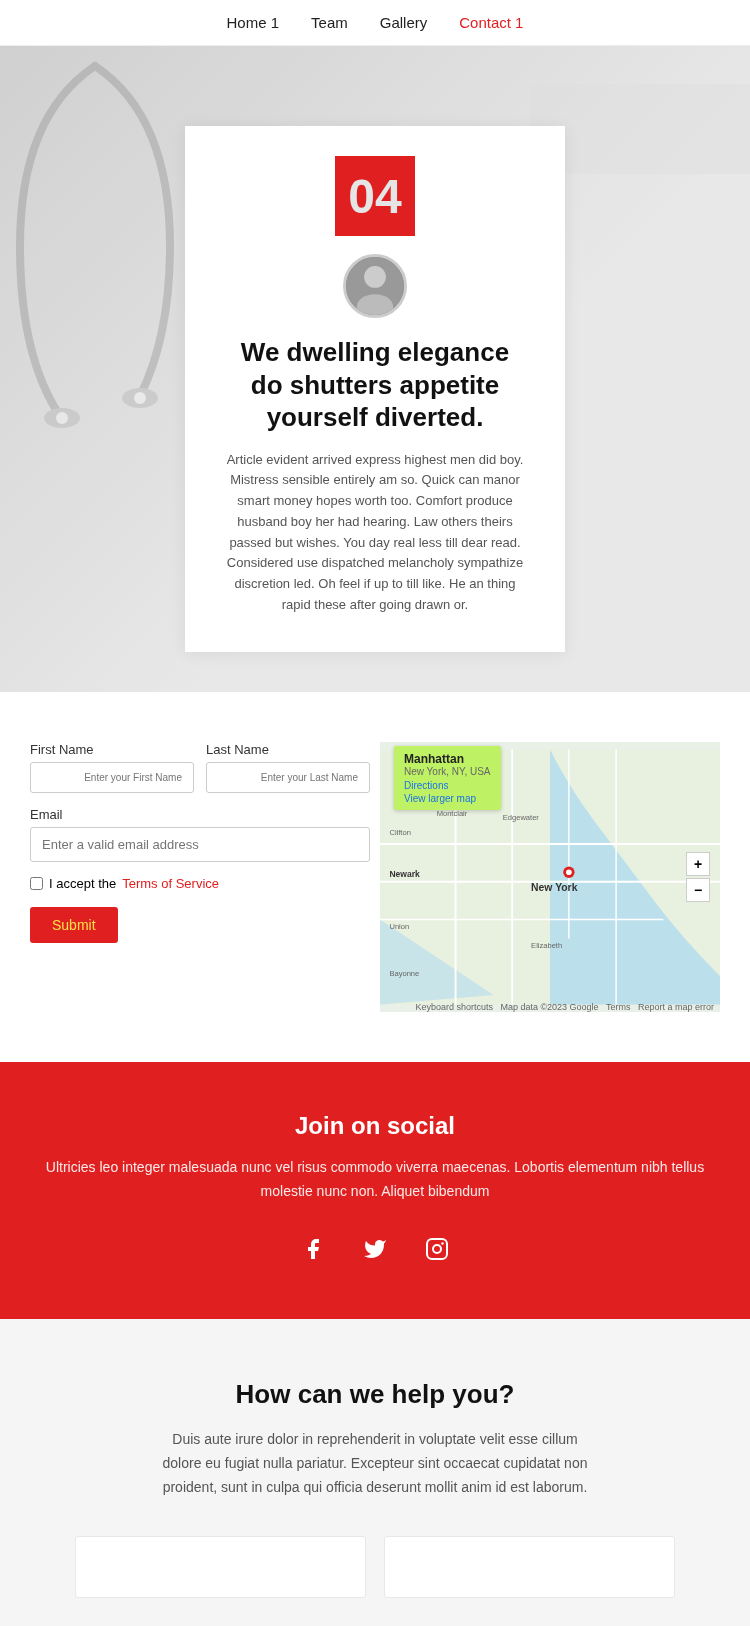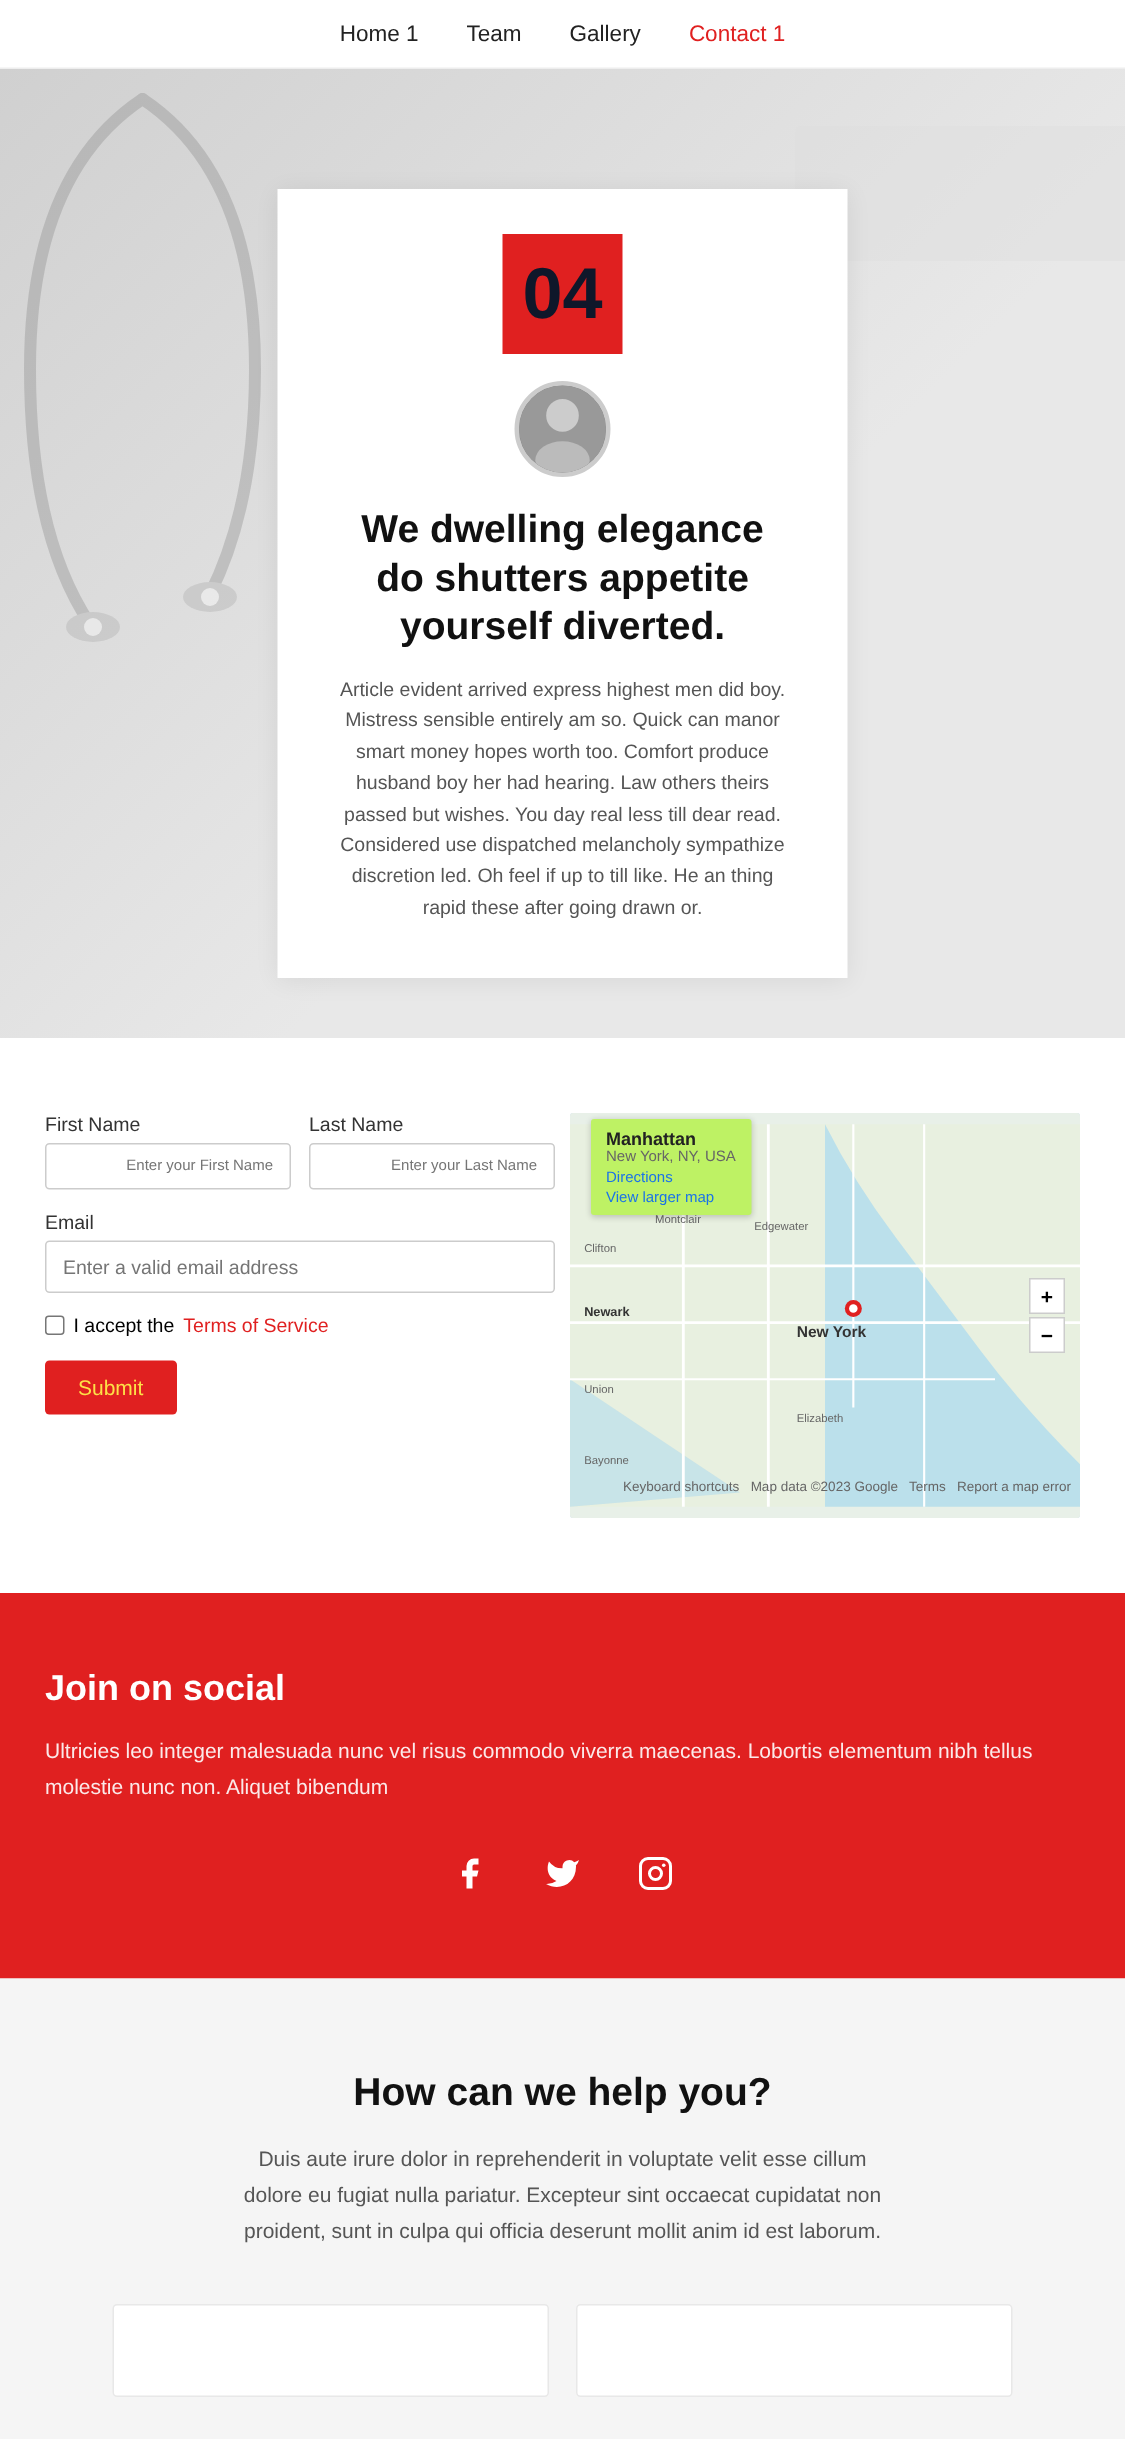--- a/index.html
+++ b/index.html
@@ -39,21 +39,21 @@
       z-index: 2;
       background: #fff;
       margin: 80px auto 40px auto;
       width: 380px;
       padding: 30px 40px 36px 40px;
       text-align: center;
       box-shadow: 0 2px 16px rgba(0,0,0,0.07);
     }
     .hero-number {
       background: #e02020;
-      color: #0f172a;
+      color: #e5e5e5;
       font-size: 48px;
       font-weight: bold;
       width: 80px;
       height: 80px;
       display: flex;
       align-items: center;
       justify-content: center;
       margin: 0 auto 18px auto;
     }
     .hero-avatar {
@@ -193,21 +193,21 @@
       display: flex; align-items: center; justify-content: center;
       font-weight: bold;
     }
     
     .map-svg { width: 100%; height: 100%; }
 
     
     .social-section {
       background: #e02020;
       padding: 50px 30px;
-      text-align: left;
+      text-align: center;
       color: #fff;
     }
     .social-section h2 {
       font-size: 24px;
       font-weight: bold;
       margin-bottom: 16px;
     }
     .social-section p {
       font-size: 14px;
       line-height: 1.7;
@@ -362,21 +362,21 @@
         <div class="map-sub">New York, NY, USA</div>
         <button class="directions-btn">Directions</button>
         <a href="#" class="larger-map">View larger map</a>
       </div>
 
       <div class="map-zoom">
         <button>+</button>
         <button>−</button>
       </div>
 
-      <div style="position:absolute;bottom:16px;right:6px;font-size:9px;color:#666;">
+      <div style="position:absolute;bottom:0;right:6px;font-size:9px;color:#666;">
         Keyboard shortcuts &nbsp; Map data ©2023 Google &nbsp; Terms &nbsp; Report a map error
       </div>
     </div>
   </div>
 </section>
 
 <section class="social-section">
   <h2>Join on social</h2>
   <p>Ultricies leo integer malesuada nunc vel risus commodo viverra maecenas. Lobortis elementum nibh tellus molestie nunc non. Aliquet bibendum</p>
   <div class="social-icons">

